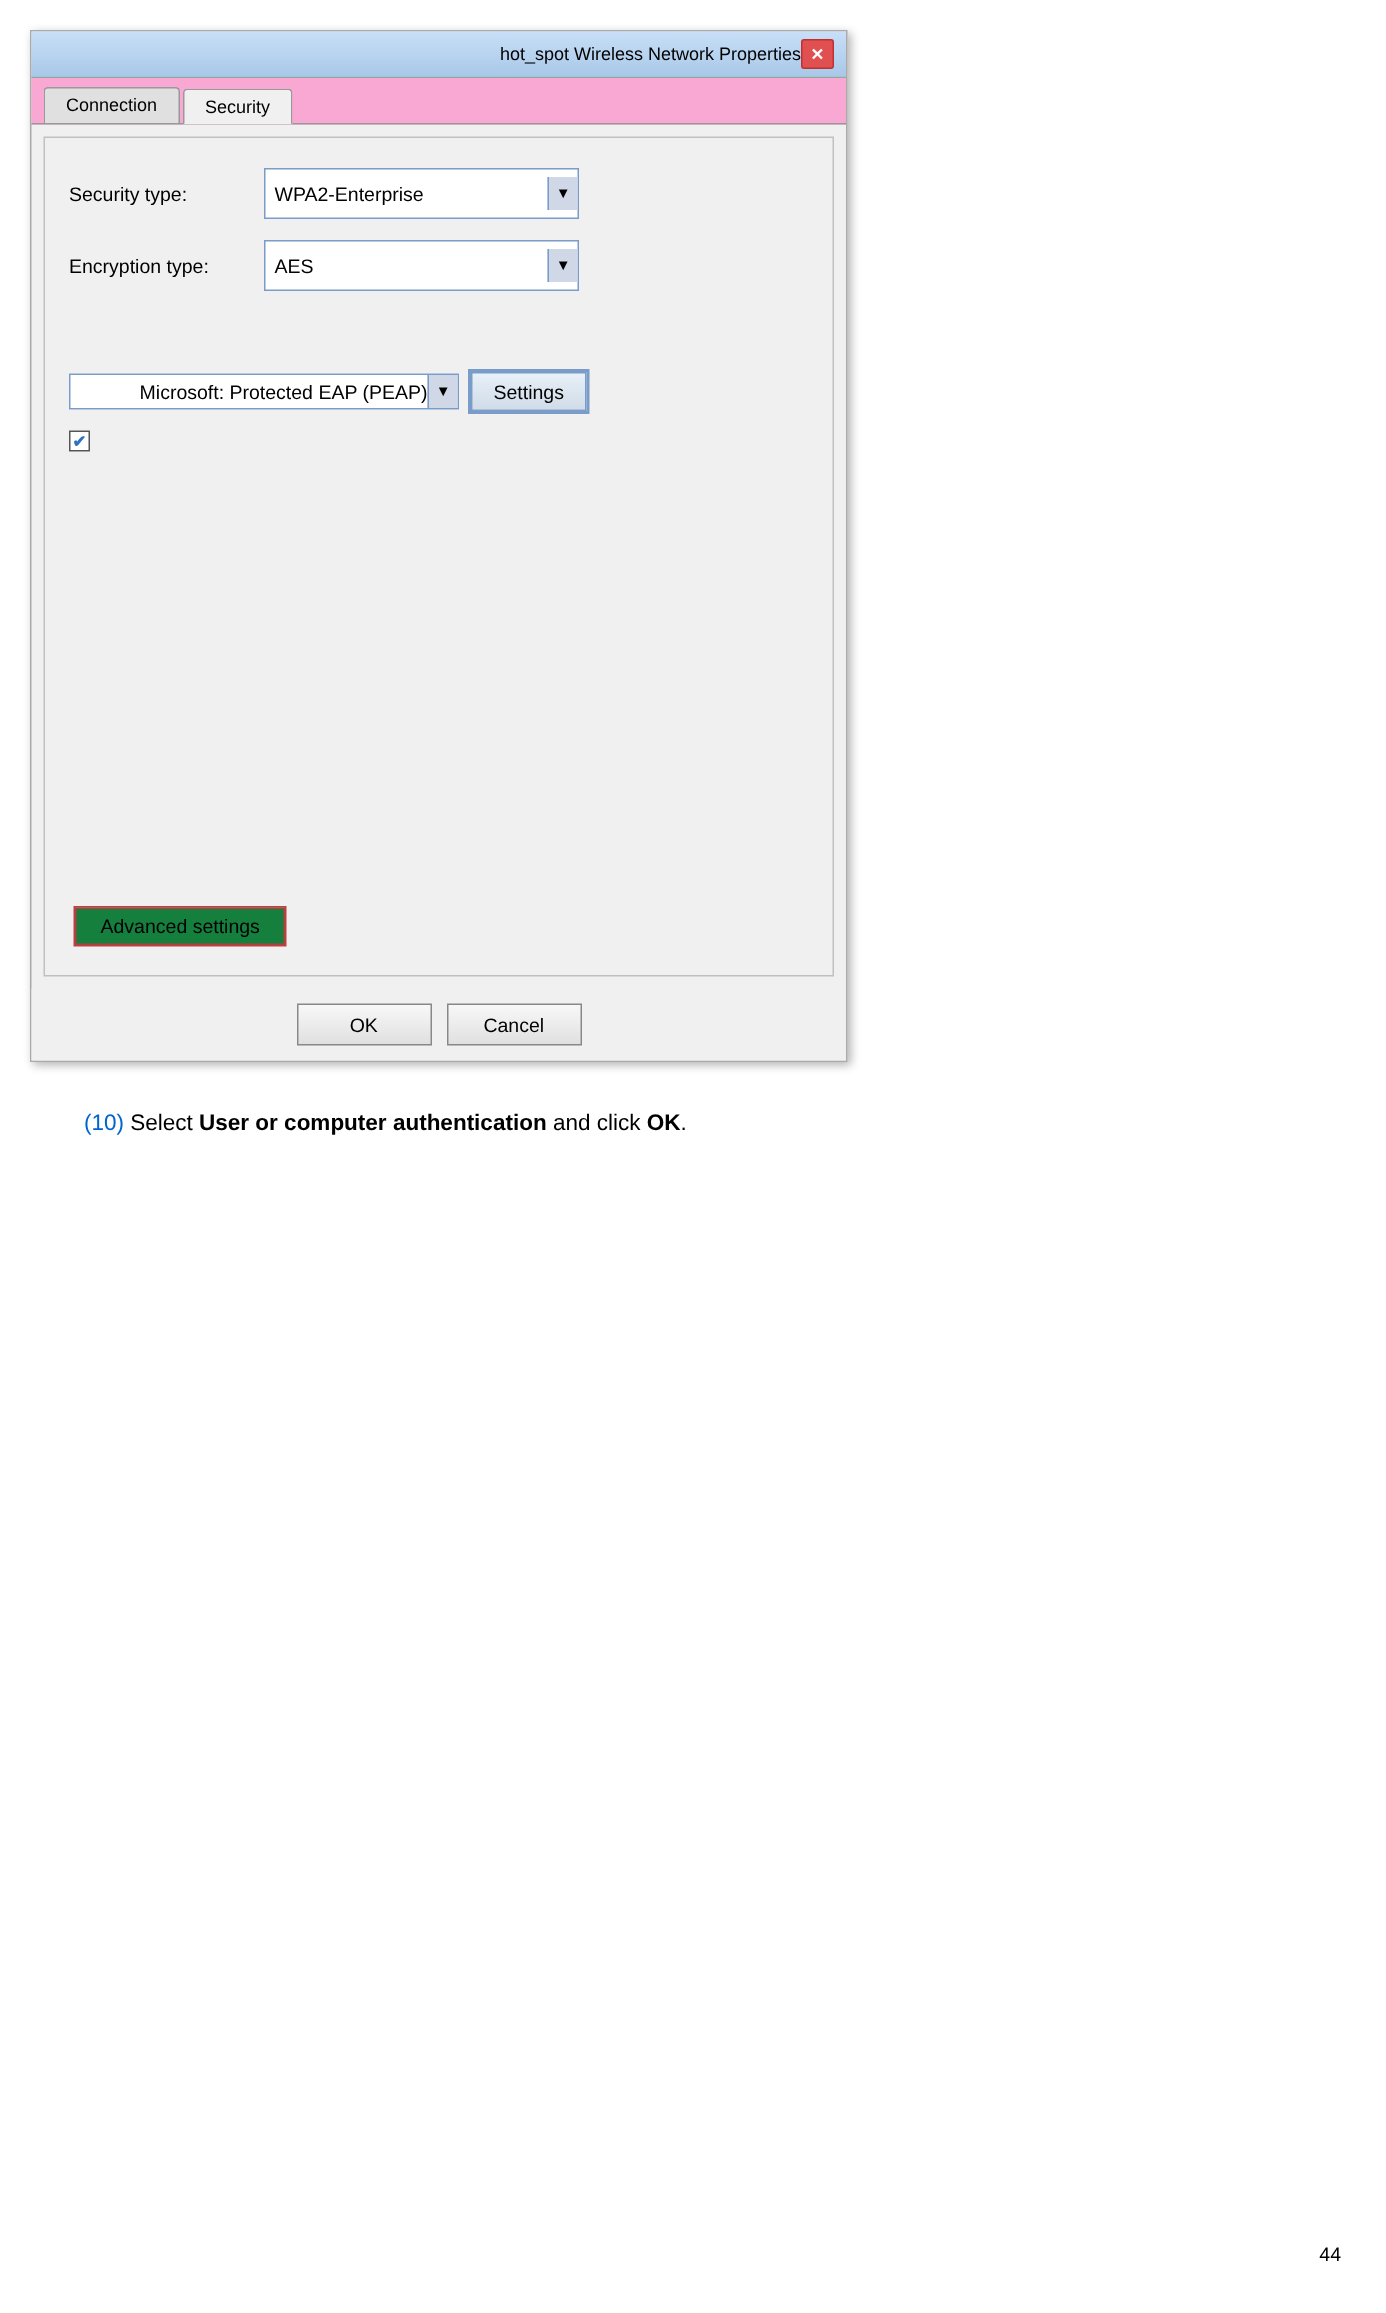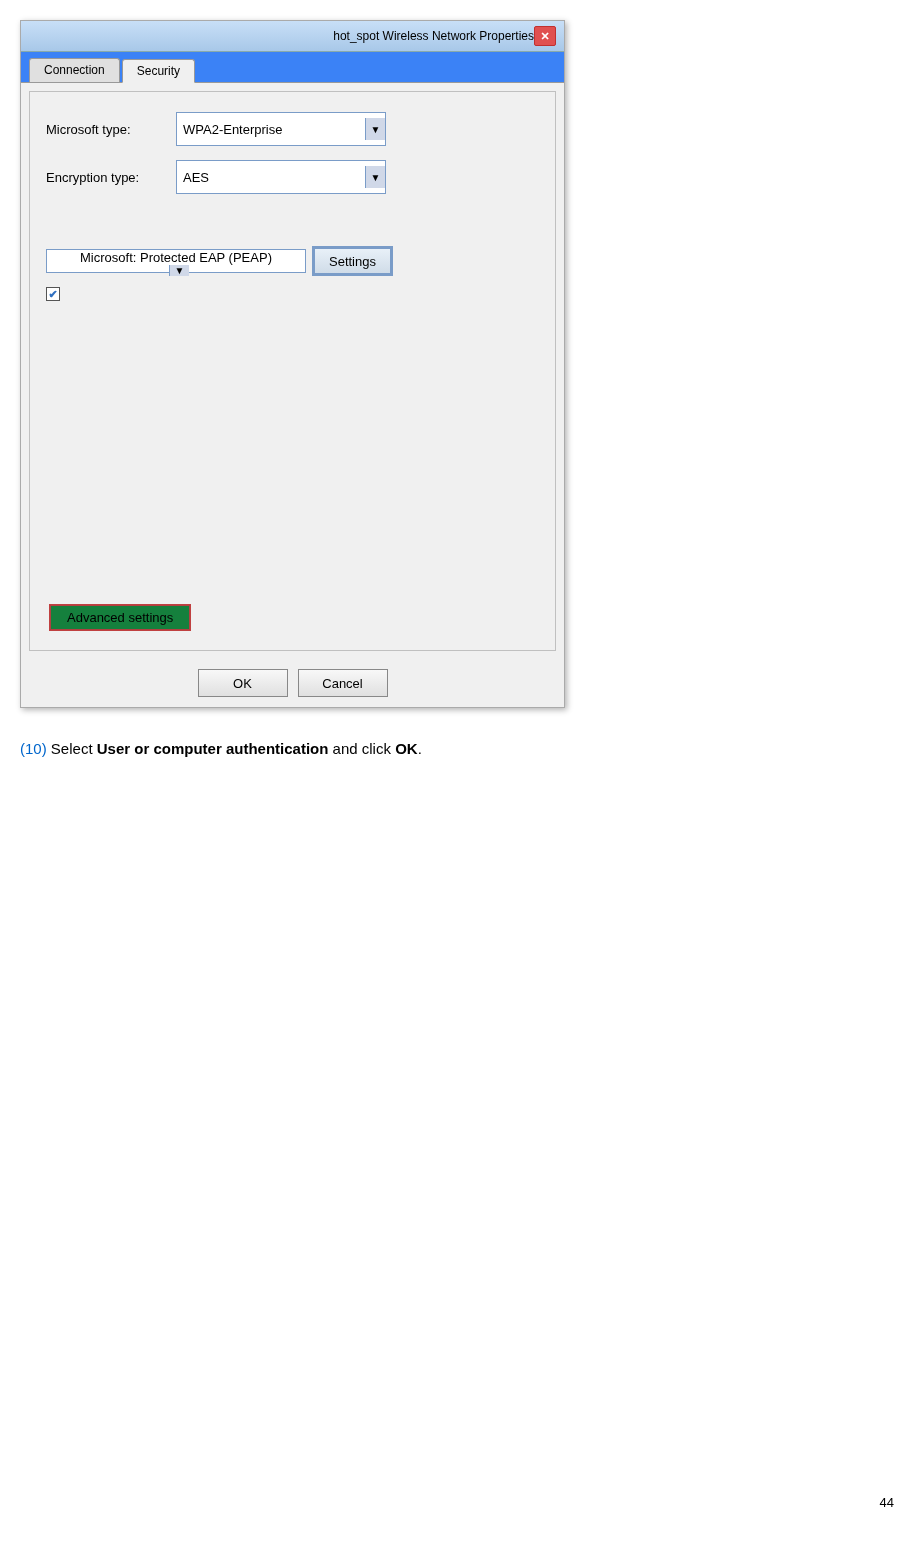--- a/index.html
+++ b/index.html
@@ -48,21 +48,21 @@
       cursor: pointer;
       color: white;
       font-size: 11px;
       font-weight: bold;
     }
 
     
     .tab-bar {
       display: flex;
       padding: 6px 8px 0 8px;
-      background: #3b82f6;
+      background: #f9a8d4;
       border-bottom: 1px solid #999;
       text-align: center;
     }
 
     .tab {
       padding: 4px 14px;
       border: 1px solid #999;
       background: #e0e0e0;
       cursor: pointer;
       font-size: 12px;
@@ -138,25 +138,24 @@
       margin-bottom: 12px;
     }
 
     .auth-dropdown {
       width: 260px;
       height: 24px;
       border: 1px solid #7a9cc8;
       background: white;
       display: flex;
       align-items: center;
-      justify-content: space-between;
+      justify-content: flex-end;
       padding: 0 6px;
       cursor: pointer;
       font-size: 13px;
-      flex-direction: column;
     }
 
     .settings-btn {
       padding: 3px 14px;
       border: 1px solid #7a9cc8;
       background: linear-gradient(to bottom, #e8f0f8, #d0dce8);
       cursor: pointer;
       font-size: 13px;
       height: 26px;
       outline: 2px solid #7a9cc8;
@@ -221,20 +220,21 @@
       cursor: pointer;
       font-size: 13px;
     }
 
     
     .instruction {
       margin-top: 30px;
       font-size: 15px;
       color: #000;
       line-height: 1.5;
+      margin-left: 36px;
     }
 
     .instruction .step-num {
       color: #0066cc;
     }
 
     .instruction strong {
       font-weight: bold;
     }
 
@@ -270,21 +270,21 @@
     </div>
     <div class="tab active">
       <span>Security</span>
     </div>
   </div>
 
   <div class="content">
 
     <div class="form-row">
       <div class="form-label">
-        <span>Microsoft type:</span>
+        <span>Security type:</span>
       </div>
       <div class="dropdown">
         <span>WPA2-Enterprise</span>
         <div class="dropdown-arrow">▼</div>
       </div>
     </div>
 
     <div class="form-row">
       <div class="form-label">
         <span>Encryption type:</span>

